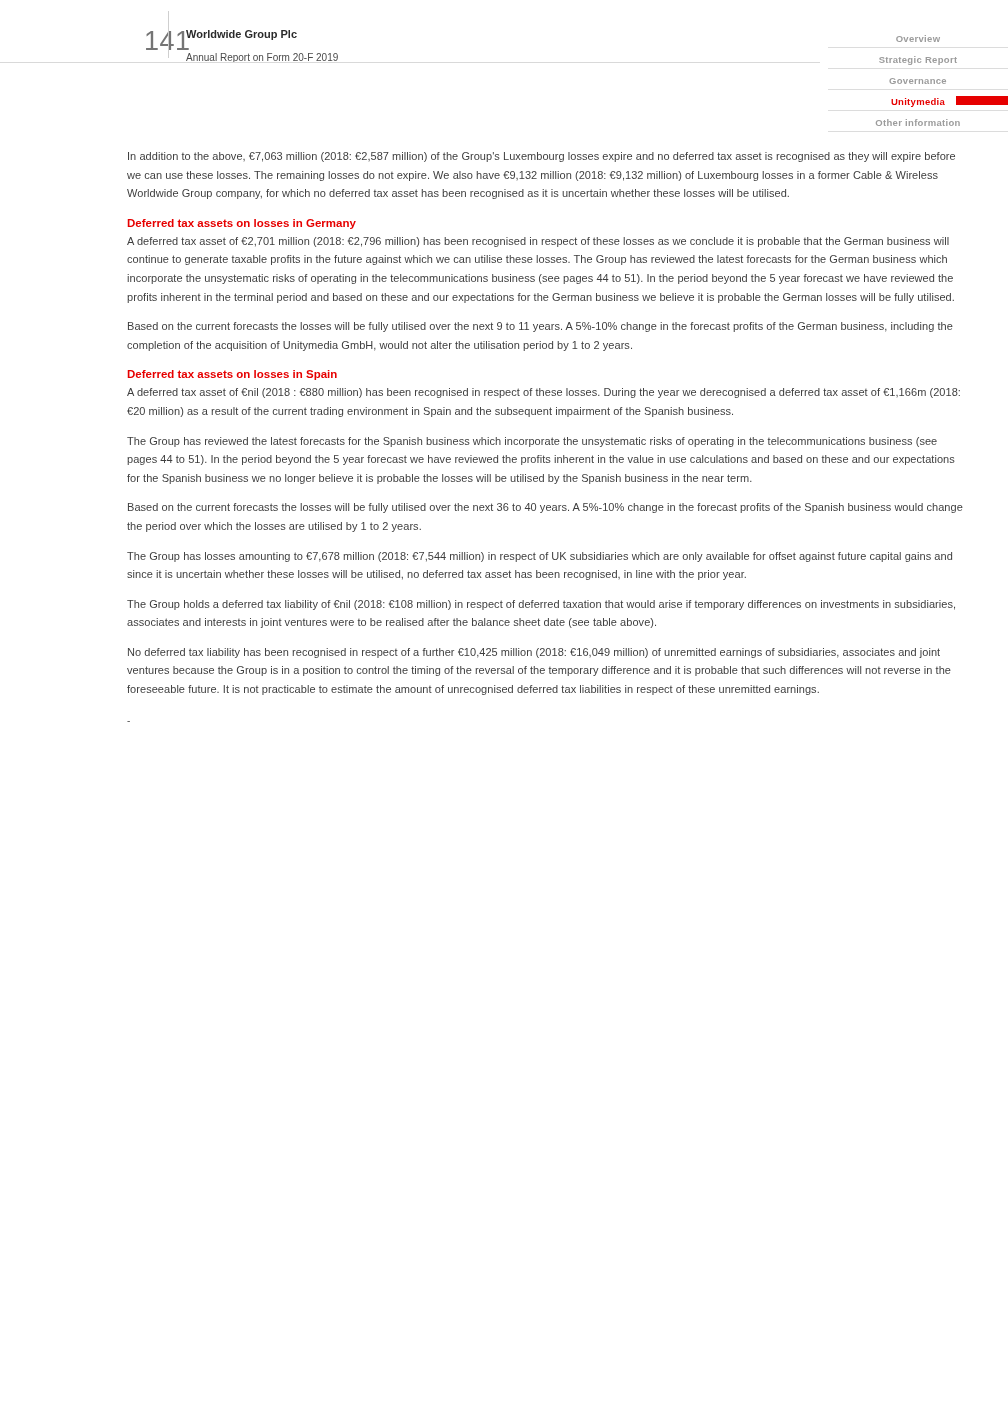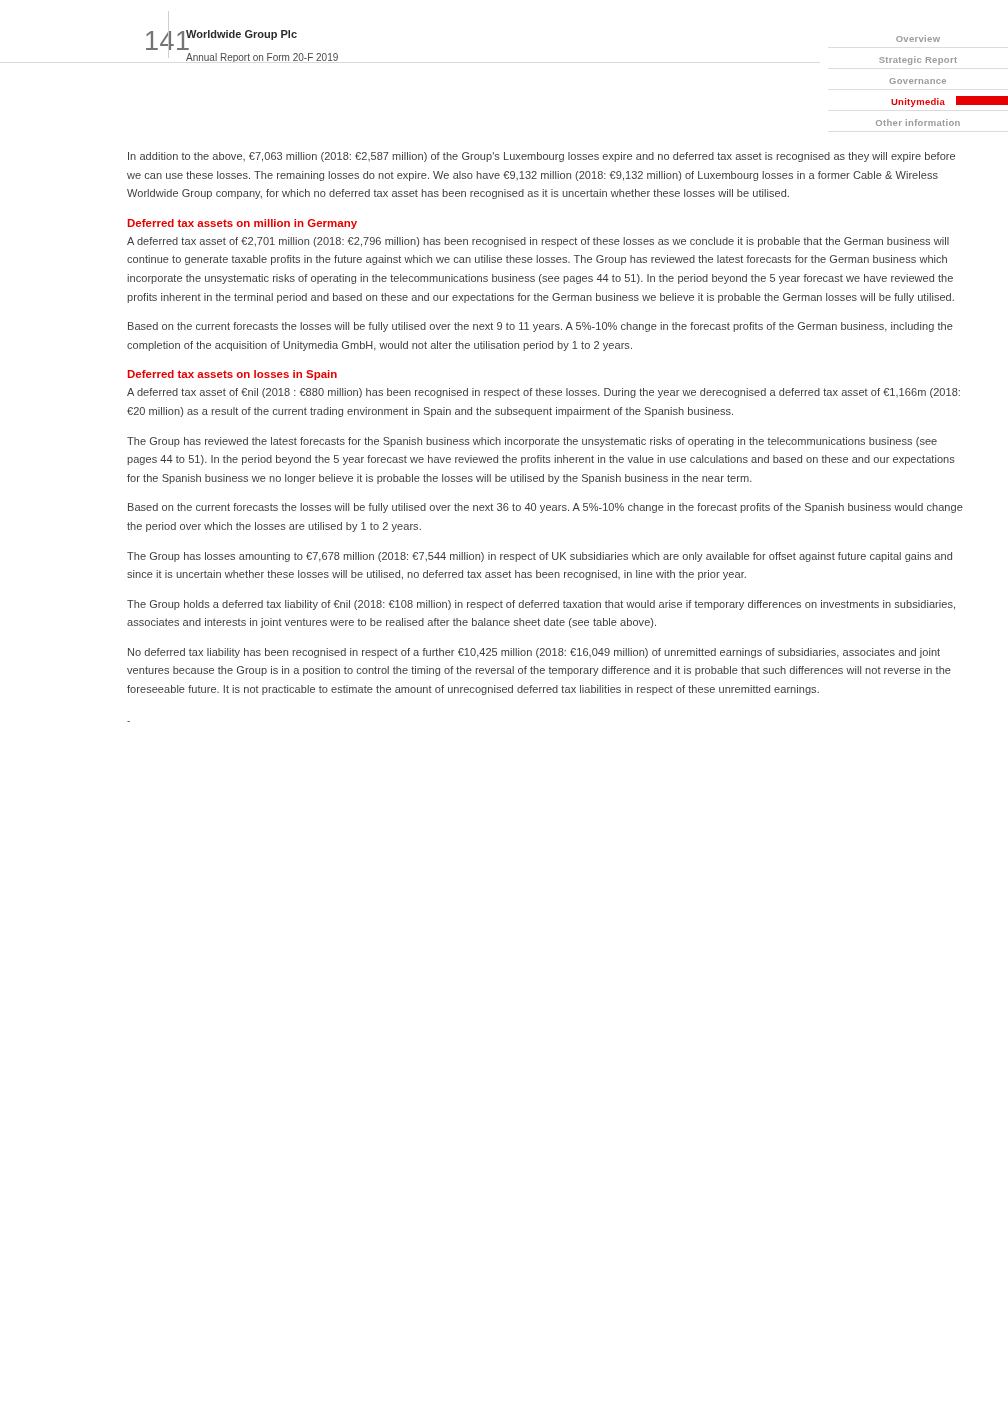--- a/index.html
+++ b/index.html
@@ -102,21 +102,21 @@
       <span class="nav-marker"></span>
     </a>
     <a class="nav-item">
       <span class="nav-label">Other information</span>
     </a>
   </nav>
 
   <main class="content">
     <p class="para">In addition to the above, €7,063 million (2018: €2,587 million) of the Group's Luxembourg losses expire and no deferred tax asset is recognised as they will expire before we can use these losses. The remaining losses do not expire. We also have €9,132 million (2018: €9,132 million) of Luxembourg losses in a former Cable &amp; Wireless Worldwide Group company, for which no deferred tax asset has been recognised as it is uncertain whether these losses will be utilised.</p>
 
-    <h2 class="section-heading">Deferred tax assets on million in Germany</h2>
+    <h2 class="section-heading">Deferred tax assets on losses in Germany</h2>
     <p class="para">A deferred tax asset of €2,701 million (2018: €2,796 million) has been recognised in respect of these losses as we conclude it is probable that the German business will continue to generate taxable profits in the future against which we can utilise these losses. The Group has reviewed the latest forecasts for the German business which incorporate the unsystematic risks of operating in the telecommunications business (see pages 44 to 51). In the period beyond the 5 year forecast we have reviewed the profits inherent in the terminal period and based on these and our expectations for the German business we believe it is probable the German losses will be fully utilised.</p>
     <p class="para">Based on the current forecasts the losses will be fully utilised over the next 9 to 11 years. A 5%-10% change in the forecast profits of the German business, including the completion of the acquisition of Unitymedia GmbH, would not alter the utilisation period by 1 to 2 years.</p>
 
     <h2 class="section-heading">Deferred tax assets on losses in Spain</h2>
     <p class="para">A deferred tax asset of €nil (2018 : €880 million) has been recognised in respect of these losses. During the year we derecognised a deferred tax asset of €1,166m (2018: €20 million) as a result of the current trading environment in Spain and the subsequent impairment of the Spanish business.</p>
     <p class="para">The Group has reviewed the latest forecasts for the Spanish business which incorporate the unsystematic risks of operating in the telecommunications business (see pages 44 to 51). In the period beyond the 5 year forecast we have reviewed the profits inherent in the value in use calculations and based on these and our expectations for the Spanish business we no longer believe it is probable the losses will be utilised by the Spanish business in the near term.</p>
     <p class="para">Based on the current forecasts the losses will be fully utilised over the next 36 to 40 years. A 5%-10% change in the forecast profits of the Spanish business would change the period over which the losses are utilised by 1 to 2 years.</p>
 
     <p class="para">The Group has losses amounting to €7,678 million (2018: €7,544 million) in respect of UK subsidiaries which are only available for offset against future capital gains and since it is uncertain whether these losses will be utilised, no deferred tax asset has been recognised, in line with the prior year.</p>
     <p class="para">The Group holds a deferred tax liability of €nil (2018: €108 million) in respect of deferred taxation that would arise if temporary differences on investments in subsidiaries, associates and interests in joint ventures were to be realised after the balance sheet date (see table above).</p>

